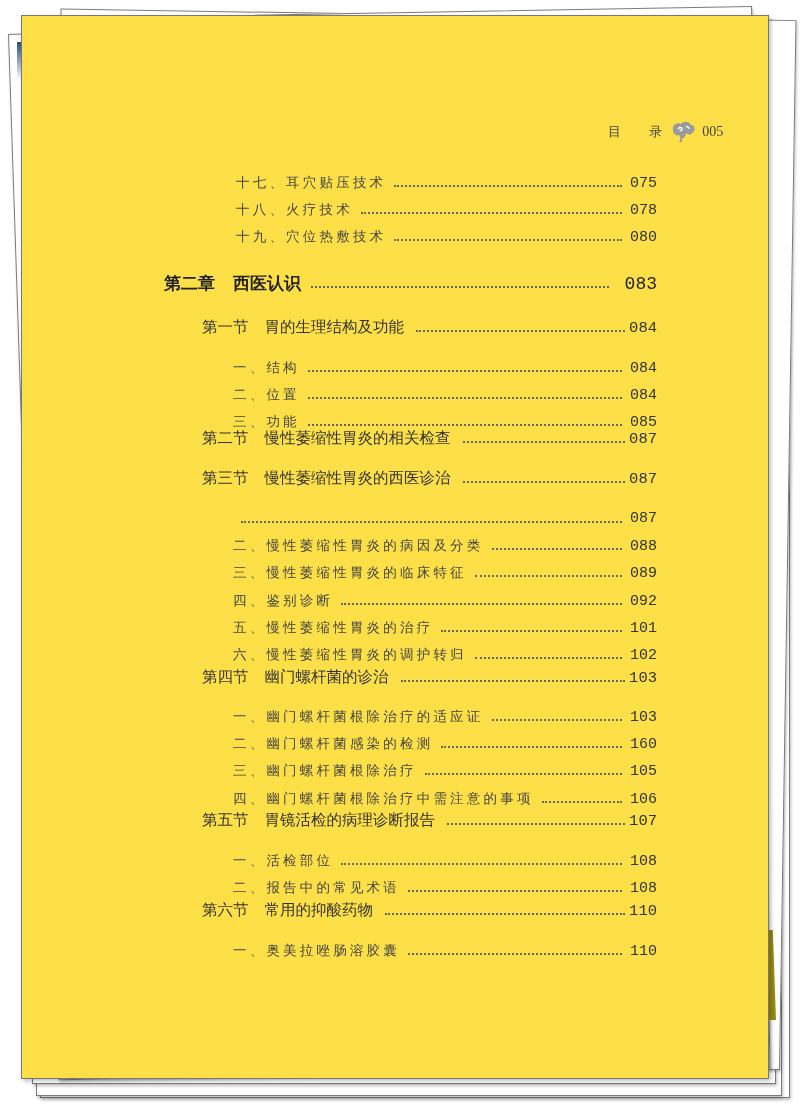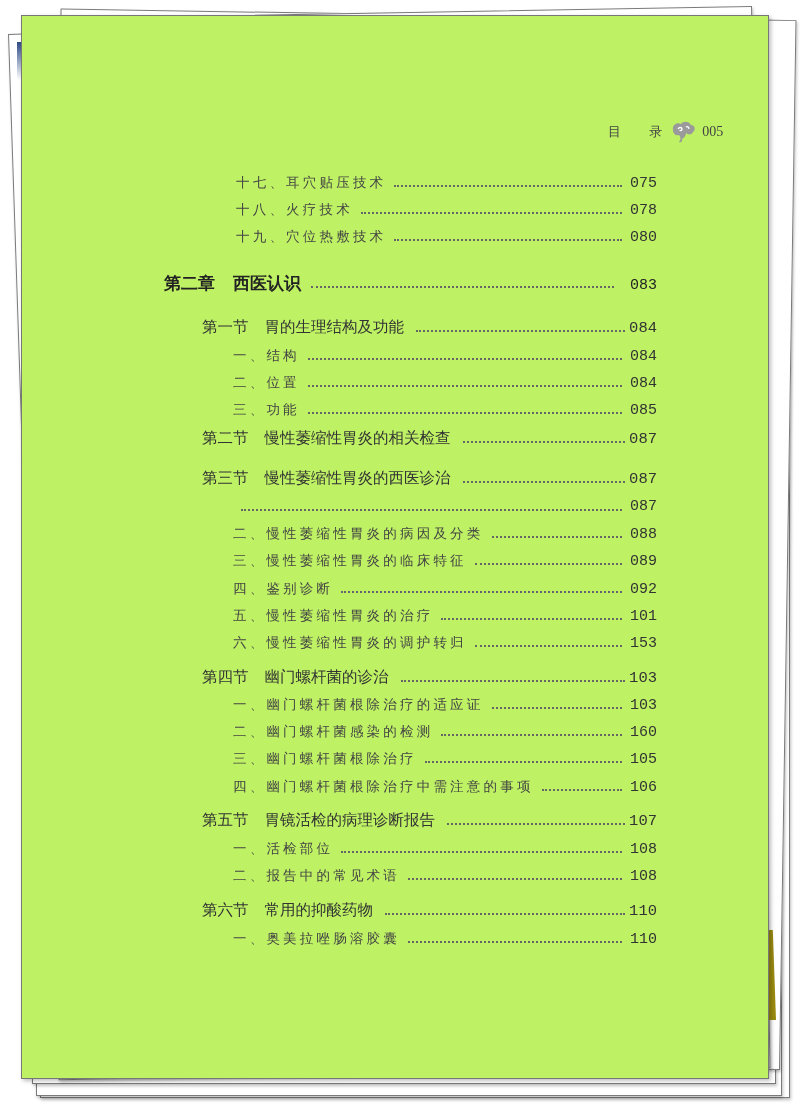--- a/index.html
+++ b/index.html
@@ -33,21 +33,21 @@
     position: absolute; left: 17px; top: 42px; width: 4px; height: 38px;
     background: linear-gradient(#2e4a86, rgba(46,74,134,0));
   }
   .strip-olive {
     position: absolute; left: 768px; top: 930px; width: 8px; height: 90px;
     background: #9a8a10;
     clip-path: polygon(0 0, 60% 0, 100% 100%, 0 100%);
   }
   .page {
     position: absolute; left: 21px; top: 15px; width: 746px; height: 1062px;
-    background: #bef264; border: 1px solid #777;
+    background: #fde047; border: 1px solid #777;
     box-shadow: 2px 2px 4px rgba(0,0,0,0.25);
   }
   .running-head {
     position: absolute; top: 104px; left: 586px;
     display: flex; align-items: center; font-size: 14px; color: #444;
   }
   .running-head .label { letter-spacing: 12px; font-family: "DejaVu Sans", sans-serif; font-size: 13px; }
   .running-head .cloud {
     width: 26px; height: 24px; margin: 0 6px 0 -4px; position: relative;
   }
@@ -60,33 +60,33 @@
   .toc-row .dots {
     flex: 1 1 auto; overflow: hidden; margin: 0 8px;
     border-bottom: 2px dotted #666; height: 0; align-self: center; position: relative; top: 3px;
   }
   .toc-row .page-no { flex: 0 0 auto; font-family: Liberation Mono, monospace; }
 
   .lvl-item { left: 236px; width: 421px; font-size: 13.5px; letter-spacing: 3.2px; color: #444; align-items: center; }
   .lvl-item .title { font-family: "DejaVu Sans", sans-serif; font-weight: 300; }
   .lvl-item .page-no { font-size: 15px; letter-spacing: 0; color: #333; }
 
-  .lvl-sub { left: 233px; width: 424px; font-size: 13.5px; letter-spacing: 3.2px; color: #444; }
+  .lvl-sub { left: 233px; width: 424px; font-size: 13.5px; letter-spacing: 3.2px; color: #444; margin-top: 12px; }
   .lvl-sub .title { font-family: "DejaVu Sans", sans-serif; font-weight: 300; }
   .lvl-sub .page-no { font-size: 15px; letter-spacing: 0; color: #333; }
 
   .lvl-section { left: 202px; width: 455px; font-size: 15.5px; color: #333; }
   .lvl-section .title .num-label { margin-right: 16px; }
   .lvl-section .dots { margin: 0 4px 0 12px; }
   .lvl-section .page-no { font-size: 15.5px; }
 
   .lvl-chapter { left: 164px; width: 493px; font-size: 17px; font-weight: bold; color: #222; gap: 8px; }
   .lvl-chapter .title .num-label { margin-right: 18px; }
   .lvl-chapter .dots { margin: 0 8px 0 2px; border-bottom-width: 2.5px; }
-  .lvl-chapter .page-no { font-weight: normal; font-size: 15px; }
+  .lvl-chapter .page-no { font-weight: normal; font-size: 18px; }
 </style>
 </head>
 <body>
 
 <div class="sheet sheet-back-left"></div>
 <div class="strip-blue"></div>
 <div class="sheet sheet-r1"></div>
 <div class="sheet sheet-r2"></div>
 <div class="sheet sheet-r3"></div>
 <div class="sheet sheet-tilt-br"></div>
@@ -182,21 +182,21 @@
   <span class="page-no">092</span>
 </div>
 <div class="toc-row lvl-sub" style="top:607px">
   <span class="title">五、慢性萎缩性胃炎的治疗</span>
   <span class="dots"></span>
   <span class="page-no">101</span>
 </div>
 <div class="toc-row lvl-sub" style="top:634px">
   <span class="title">六、慢性萎缩性胃炎的调护转归</span>
   <span class="dots"></span>
-  <span class="page-no">153</span>
+  <span class="page-no">102</span>
 </div>
 
 <div class="toc-row lvl-section" style="top:667px">
   <span class="title"><span class="num-label">第四节</span><span>幽门螺杆菌的诊治</span></span>
   <span class="dots"></span>
   <span class="page-no">103</span>
 </div>
 <div class="toc-row lvl-sub" style="top:696px">
   <span class="title">一、幽门螺杆菌根除治疗的适应证</span>
   <span class="dots"></span>

